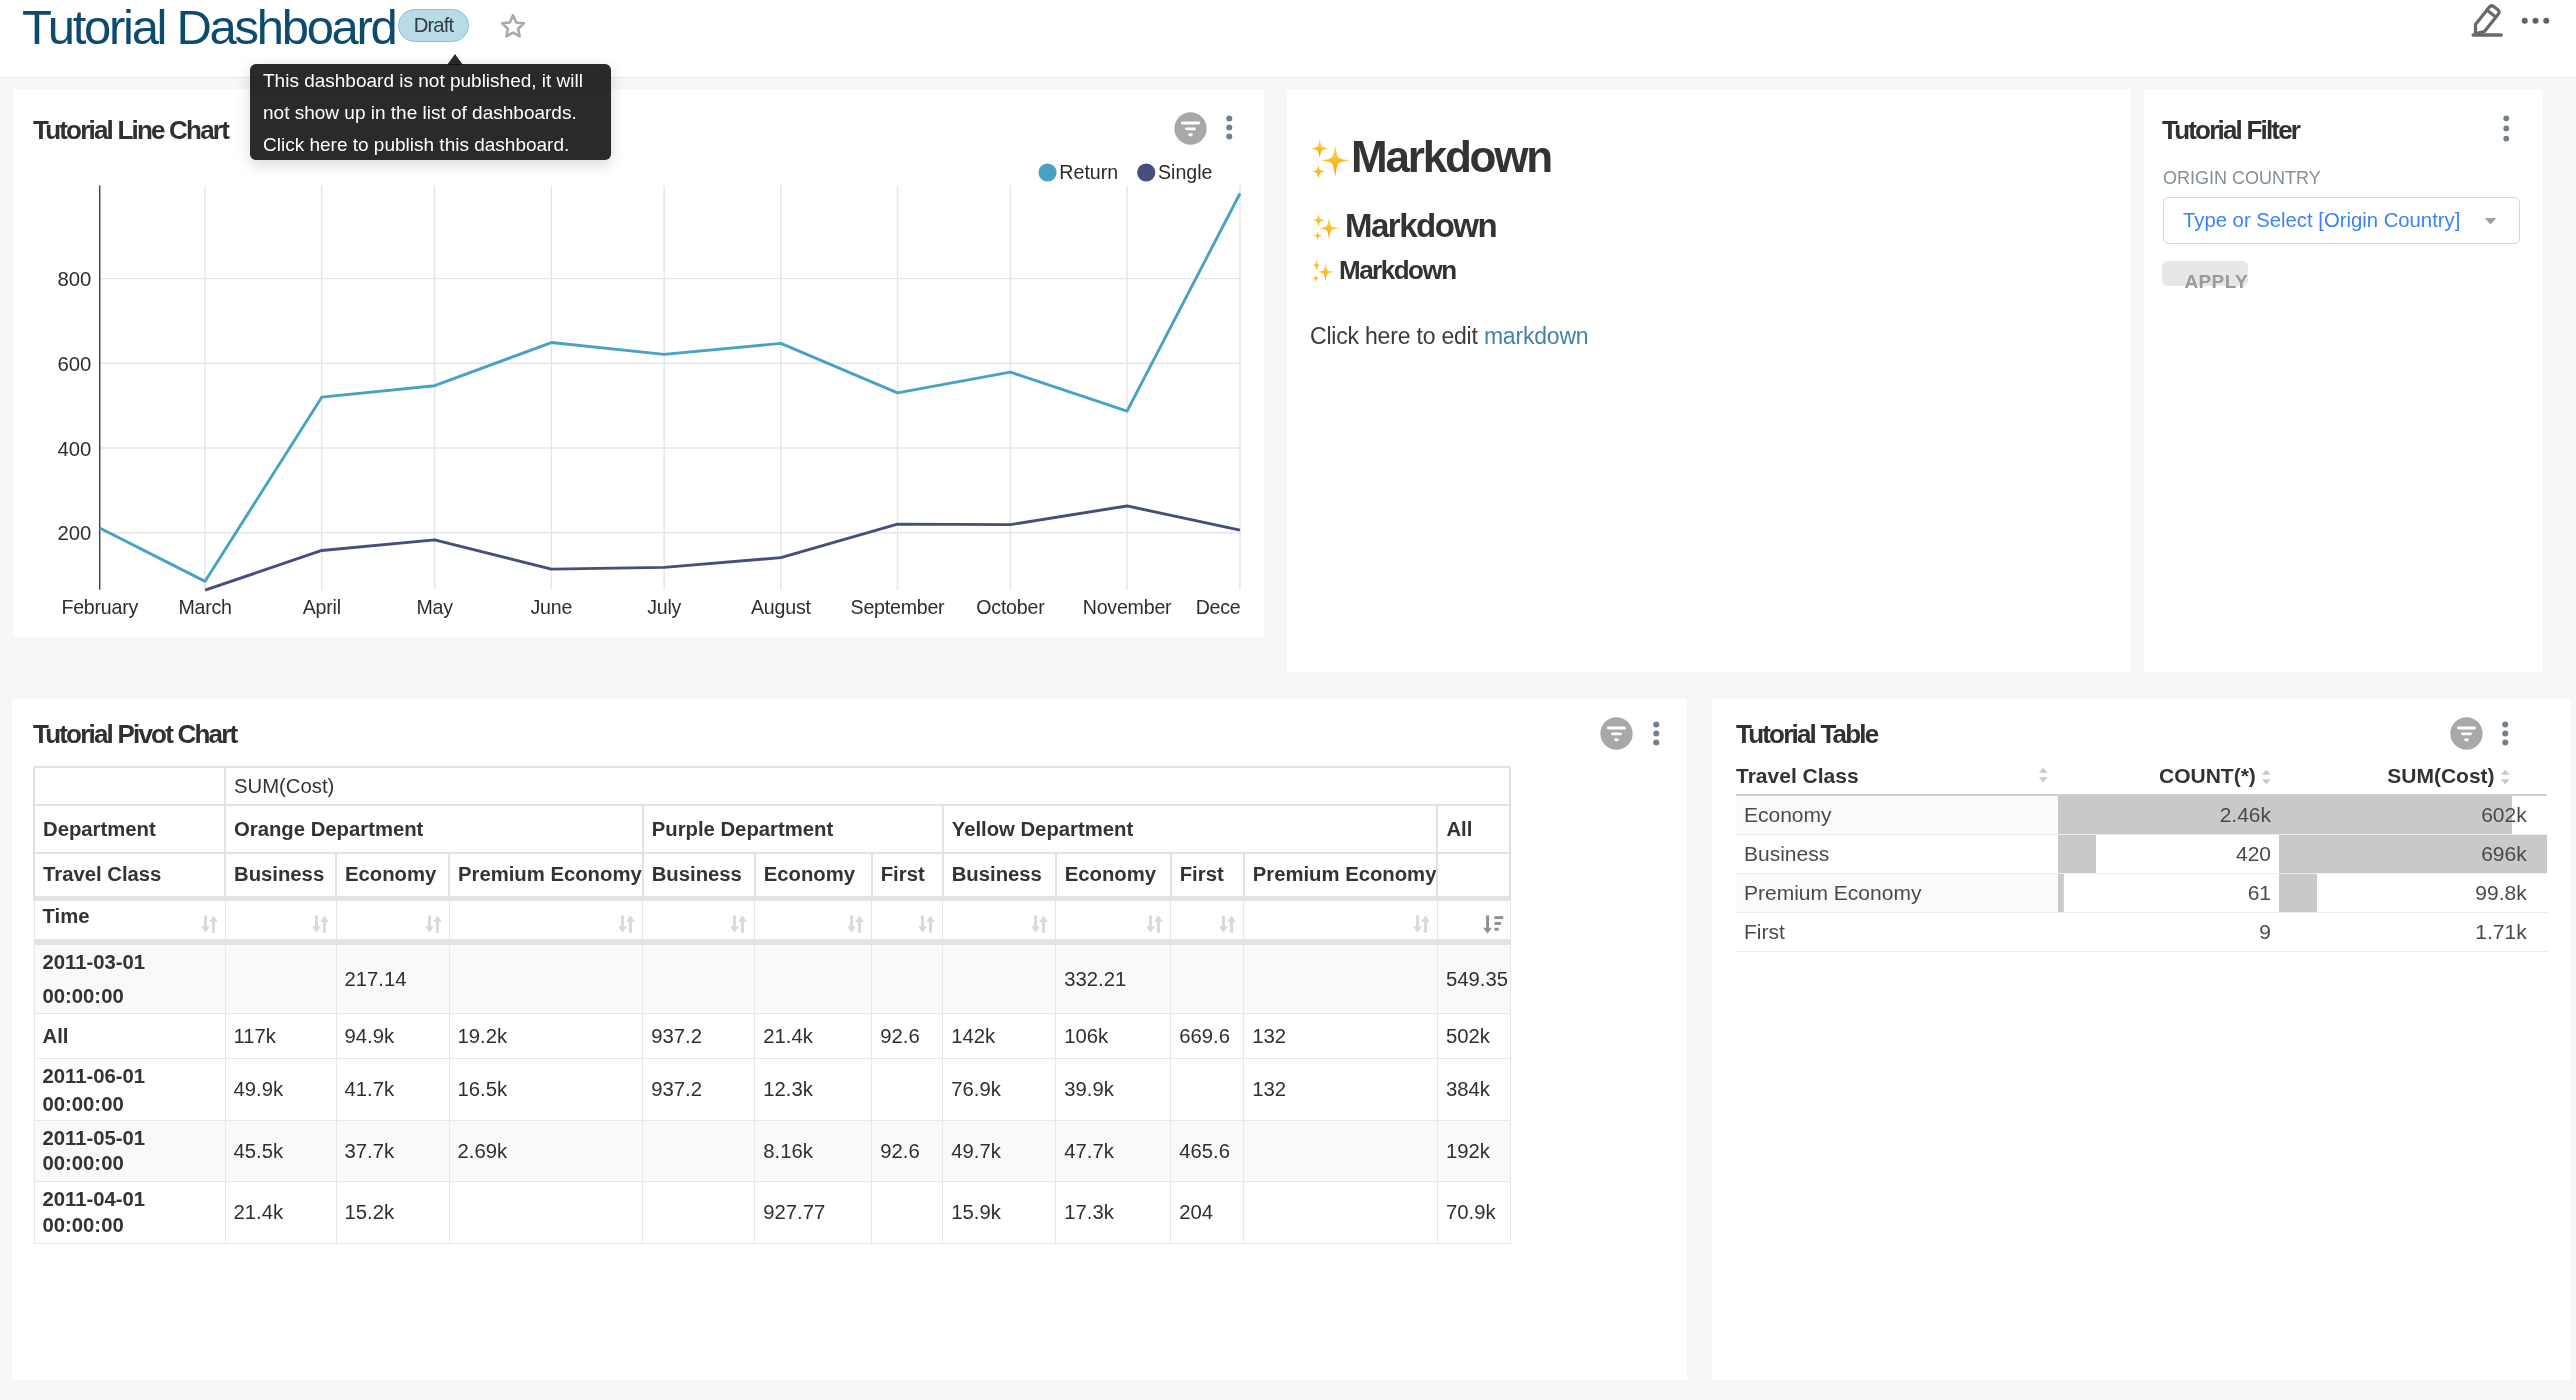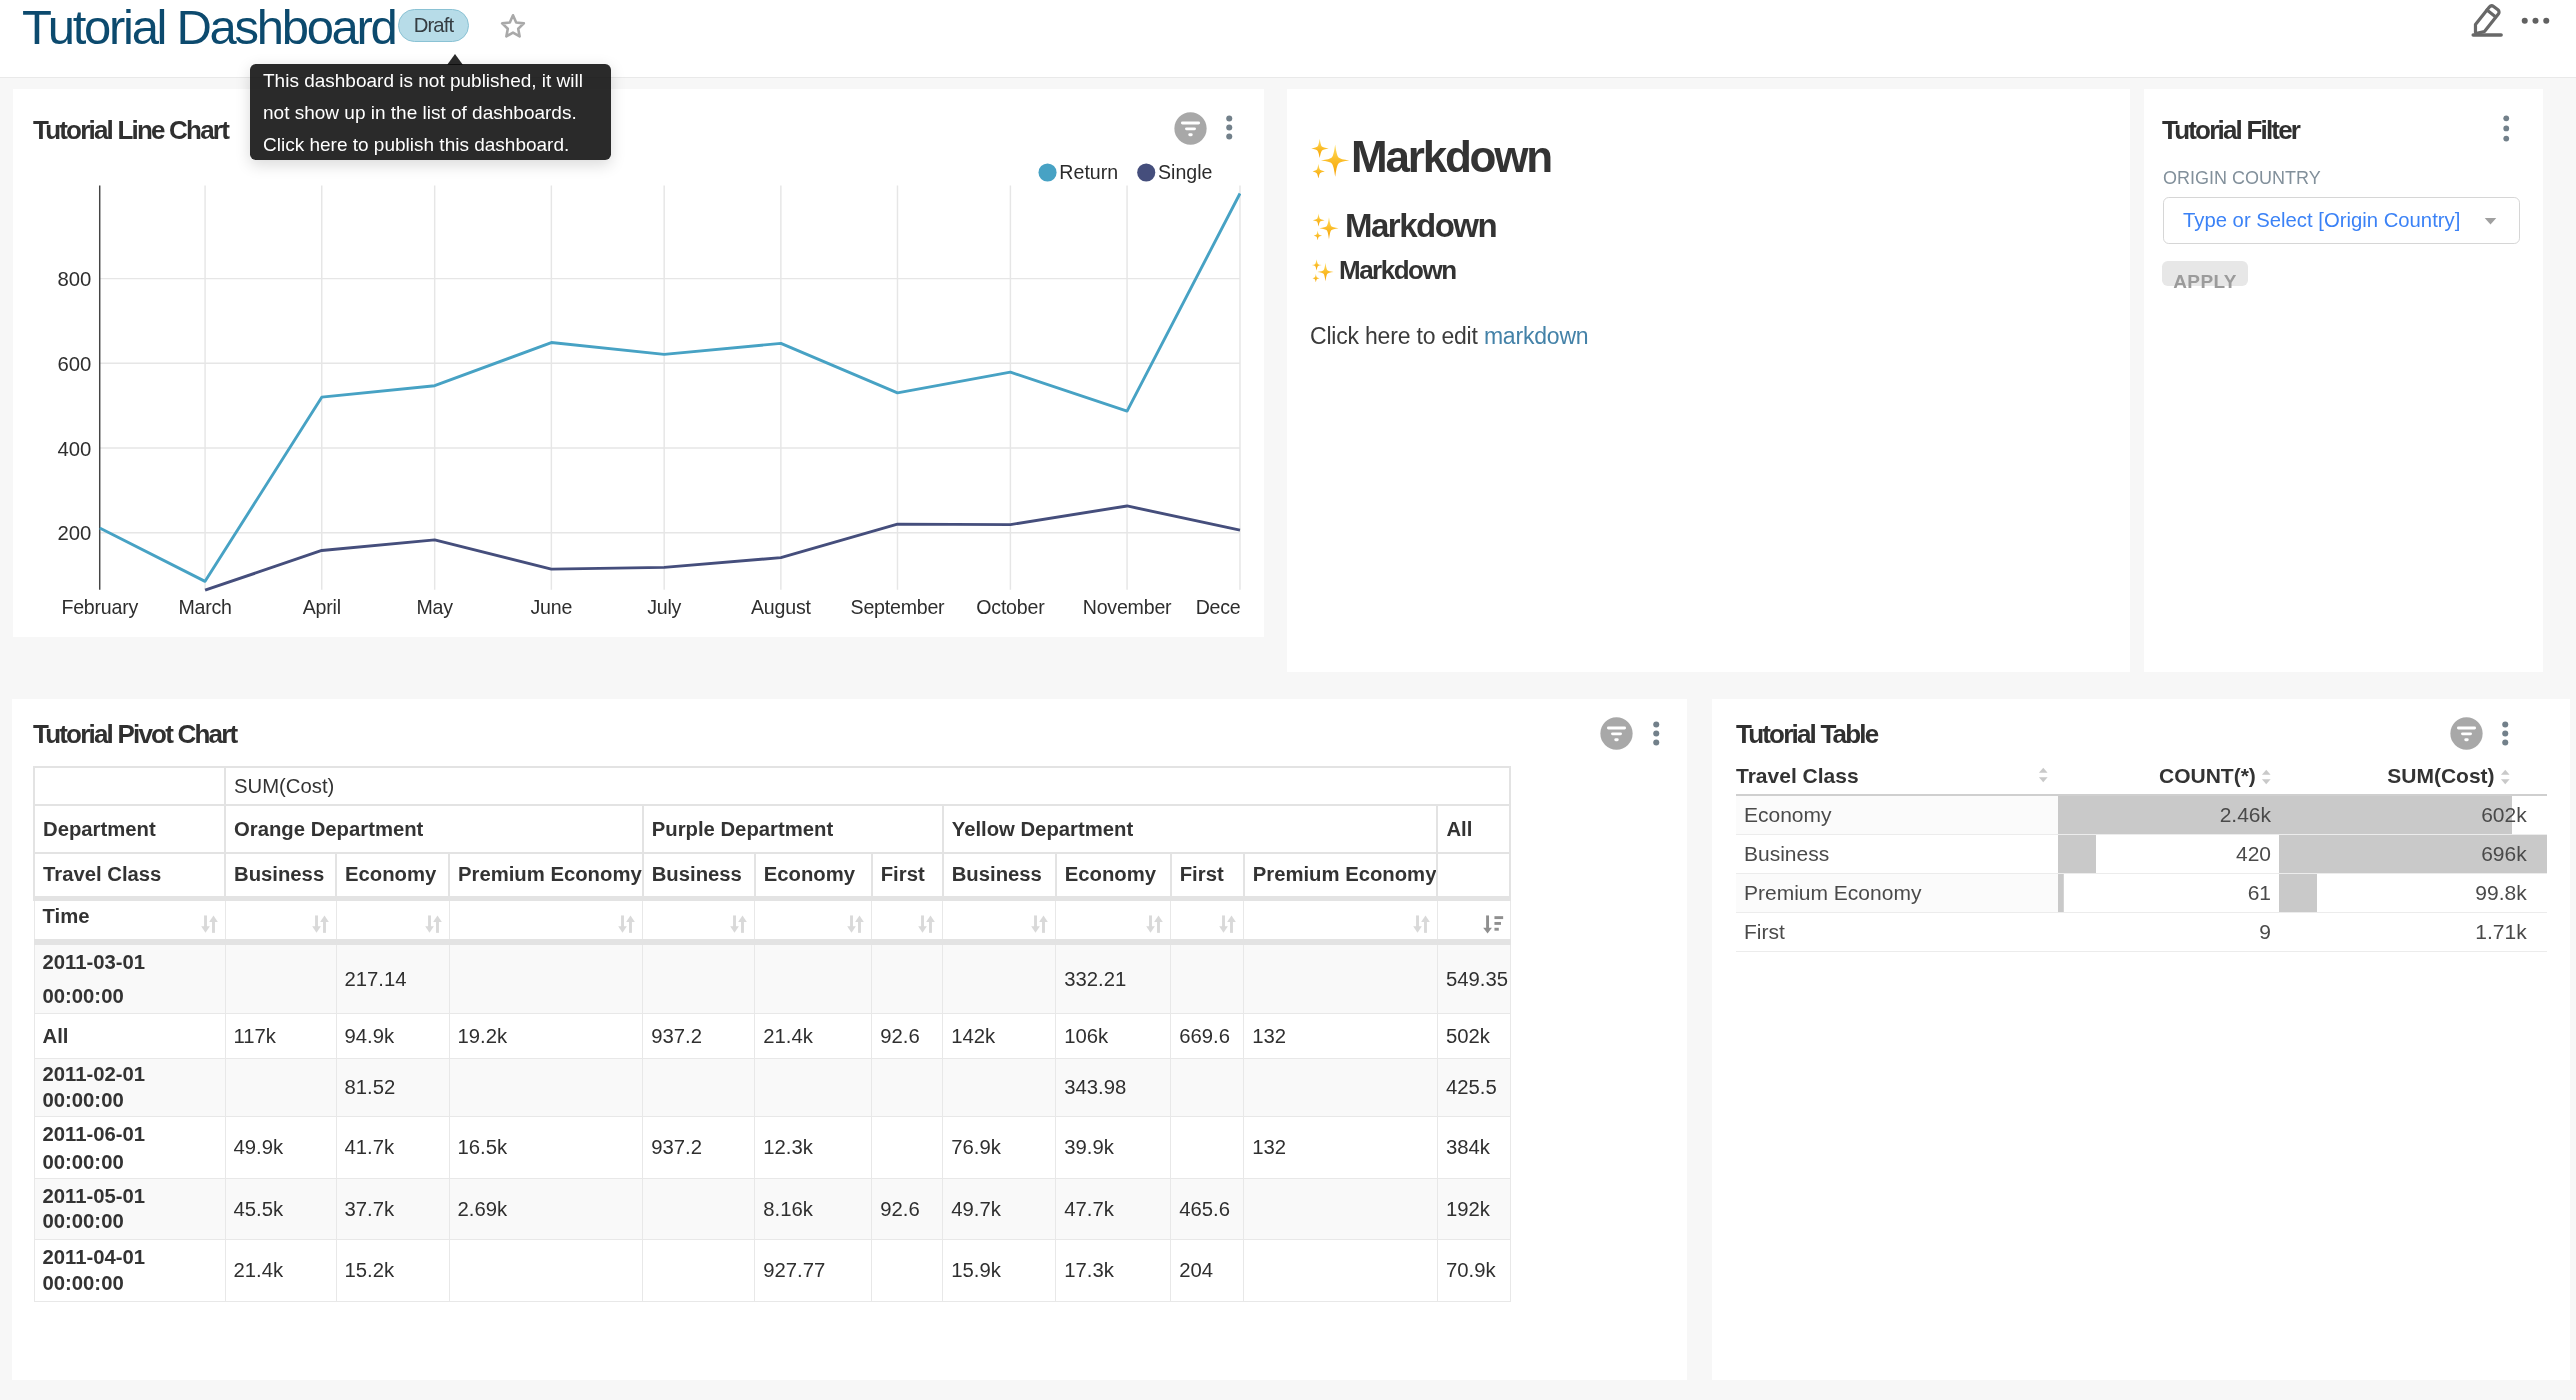--- a/index.html
+++ b/index.html
@@ -146,21 +146,21 @@
   <div class="abs" style="left:1339px;top:255px;font-size:26px;font-weight:700;color:#333;letter-spacing:-1.5px;">Markdown</div>
   <div class="abs" style="left:1310px;top:323px;font-size:23px;color:#3b3b3b;letter-spacing:-0.2px;">Click here to edit <span style="color:#4482a8;">markdown</span></div>
 
   <div class="abs" style="left:2163px;top:168px;font-size:18px;font-weight:400;color:#82909b;">ORIGIN COUNTRY</div>
   <div class="abs" style="left:2163px;top:197px;width:357px;height:47px;border:1.5px solid #d6d6d6;border-radius:5.8px;background:#fff;">
     <div style="position:absolute;left:19px;top:11px;font-size:20.3px;color:#3b82f6;">Type or Select [Origin Country]</div>
     <svg style="position:absolute;right:22px;top:19px;" width="13" height="8.7" viewBox="0 0 18 12">
       <path d="M1 1.5 L9 10.5 L17 1.5 Z" fill="#a0a0a0"></path>
     </svg>
   </div>
-  <div class="abs" style="left:2162px;top:261px;width:86px;height:25px;background:#e7e7e7;border-radius:5.8px;text-align:center;line-height:41px;font-size:19px;font-weight:700;color:#9b9b9b;letter-spacing:0.4px;">APPLY</div>
+  <div class="abs" style="left:2162px;top:261px;width:86px;height:25px;background:#e7e7e7;border-radius:5.8px;text-align:right;line-height:41px;font-size:19px;font-weight:700;color:#9b9b9b;letter-spacing:0.4px;">APPLY</div>
 
   <div class="ctitle" style="left:33px;top:115px;">Tutorial Line Chart</div>
   <div class="ctitle" style="left:33px;top:719px;">Tutorial Pivot Chart</div>
   <div class="ctitle" style="left:1736px;top:719px;">Tutorial Table</div>
   <div class="ctitle" style="left:2162px;top:115px;">Tutorial Filter</div>
 
   <table id="pivot">
     <colgroup>
       <col style="width:191px">
       <col style="width:111px">
@@ -343,34 +343,20 @@
         <td>19.2k</td>
         <td>937.2</td>
         <td>21.4k</td>
         <td>92.6</td>
         <td>142k</td>
         <td>106k</td>
         <td>669.6</td>
         <td>132</td>
         <td>502k</td>
       </tr>
-    <tr class="odd" style="height:58px">
-        <th style="line-height:25.4px;">2011-02-01<br>00:00:00</th>
-        <td></td>
-        <td>81.52</td>
-        <td></td>
-        <td></td>
-        <td></td>
-        <td></td>
-        <td></td>
-        <td>343.98</td>
-        <td></td>
-        <td></td>
-        <td>425.5</td>
-      </tr>
     <tr style="height:62px">
         <th style="line-height:28px;">2011-06-01<br>00:00:00</th>
         <td>49.9k</td>
         <td>41.7k</td>
         <td>16.5k</td>
         <td>937.2</td>
         <td>12.3k</td>
         <td></td>
         <td>76.9k</td>
         <td>39.9k</td>

